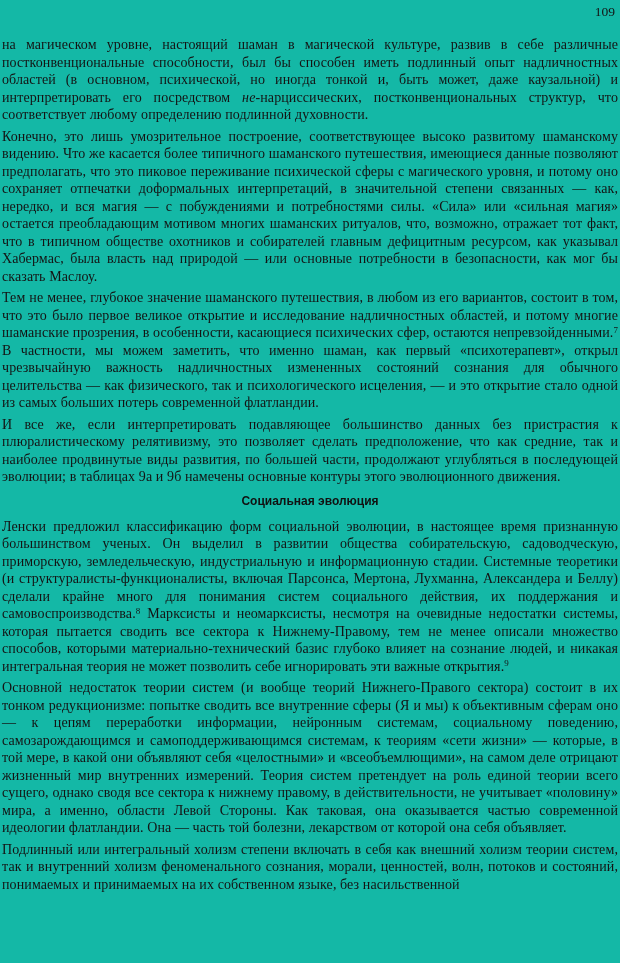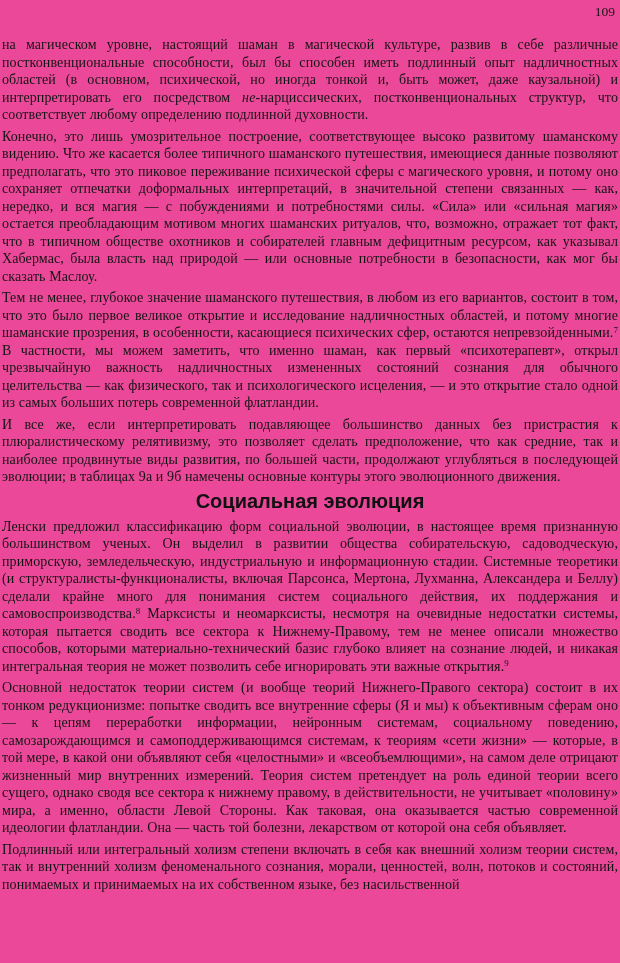--- a/index.html
+++ b/index.html
@@ -4,21 +4,21 @@
 <style>
   html, body {
     margin: 0;
     padding: 0;
     background: #ffffff;
   }
   .page {
     position: relative;
     width: 620px;
     height: 963px;
-    background: #ec4899;
+    background: #14b8a6;
     overflow: hidden;
     box-sizing: border-box;
     padding: 4px 2px 0 2px;
     color: #141414;
     font-family: "Liberation Serif", serif;
   }
   .page-number {
     text-align: right;
     font-size: 13.5px;
     line-height: 16px;
@@ -31,21 +31,21 @@
     line-height: 17.5px;
     text-align: justify;
     letter-spacing: 0.1px;
   }
   .body-text p:last-child {
     margin-bottom: 0;
   }
   .section-heading {
     font-family: "Liberation Sans", sans-serif;
     font-weight: bold;
-    font-size: 20px;
+    font-size: 12px;
     line-height: 20px;
     text-align: center;
     margin: 5px 0 7px 0;
     color: #111111;
   }
   sup.fn {
     font-size: 9px;
     line-height: 0;
     position: relative;
     top: -0.45em;

